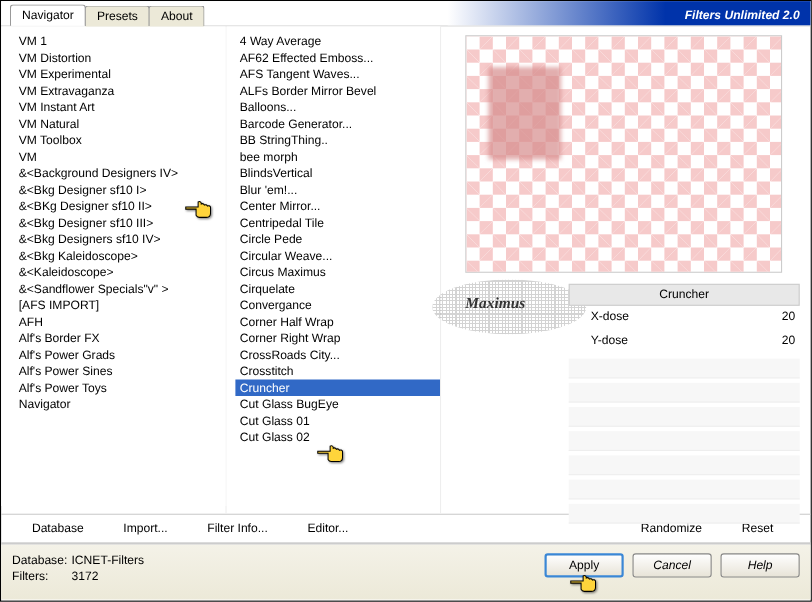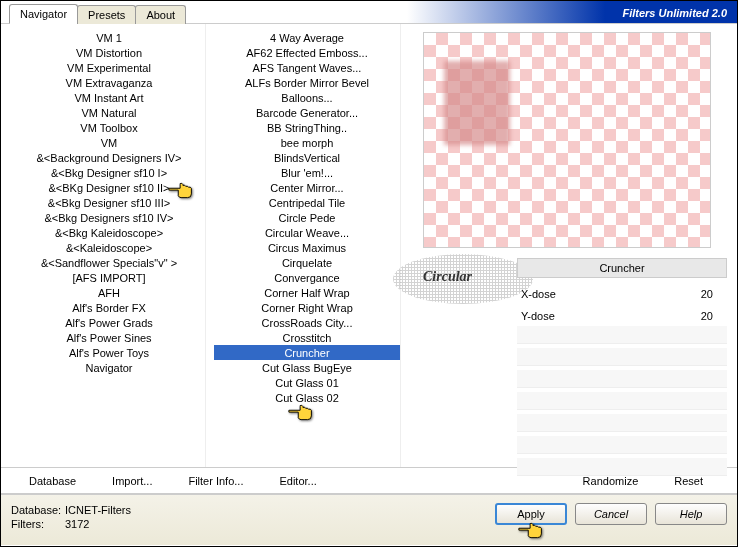--- a/index.html
+++ b/index.html
@@ -10,45 +10,45 @@
 .tab.active { background: #fff; border-bottom: 1px solid #fff; }
 .title-bar { flex: 1; text-align: right; font-weight: bold; font-style: italic; font-size: 18px; color: #003399; padding-right: 10px; padding-top: 0px; }
 .title-bar-bg { position: absolute; right: 0; top: 0; width: 330px; height: 22px; background: linear-gradient(to right, #fff 0%, #0033aa 60%, #0033aa 100%); z-index: 0; }
 .title-bar-text { position: relative; z-index: 1; color: #fff; }
 .main { display: flex; height: 444px; border-top:1px solid #ccc; }
 .col { position: relative; }
 .list { overflow-y: scroll; height: 436px; border: none; background: #fff; }
 .list-item { padding: 1.5px 4px; color: #000; cursor: default; white-space: nowrap; }
 .list-item.selected { background: #3169c6; color: #fff; }
 .col1 { width: 205px; border-right: 1px solid #eee; }
-.col2 { width: 195px; border-right: 1px solid #eee; text-align: center; }
+.col2 { width: 195px; border-right: 1px solid #eee; }
 .col3 { flex: 1; padding: 8px; position: relative; }
 .list::-webkit-scrollbar { width: 16px; }
 .list::-webkit-scrollbar-track { background: #f0ede0; border-left:1px solid #eee;}
 .list::-webkit-scrollbar-thumb { background: #c8c4b4; border: 1px solid #fff; border-radius:2px;}
 .list::-webkit-scrollbar-button { background: #ece9d8; height: 16px; border: 1px solid #fff; }
-.col1 .list { padding: 6px 0 6px 12px; text-align: center; }
+.col1 .list { padding: 6px 0 6px 12px; }
 .col2 .list { padding: 6px 0 6px 8px; }
 .preview { position: absolute; left: 22px; top: 8px; width: 288px; height: 216px; background: #fff; border:1px solid #ccc; }
 .checker { width: 100%; height: 100%; background-image:
   linear-gradient(45deg, #f6caca 25%, transparent 25%),
   linear-gradient(-45deg, #f6caca 25%, transparent 25%),
   linear-gradient(45deg, transparent 75%, #f6caca 75%),
   linear-gradient(-45deg, transparent 75%, #f6caca 75%);
   background-size: 24px 24px;
   background-position: 0 0, 0 12px, 12px -12px, -12px 0px;
   position: relative;
 }
 .inner-rect { position: absolute; left: 20px; top: 28px; width: 66px; height: 84px; background: rgba(214,140,140,.7); filter: blur(2px); }
 .stamp { position:absolute; left: -8px; top: 230px; width: 140px; height: 50px; }
 .stamp-text { position:absolute; left:30px; top:15px; font-family: cursive; font-size:14px; color:#333; font-style:italic; font-weight:bold;}
 .stamp-bg { width:100%; height:100%; background: repeating-linear-gradient(0deg,#555 0,#555 1px,transparent 1px,transparent 3px), repeating-linear-gradient(90deg,#555 0,#555 1px,transparent 1px,transparent 3px); opacity:.25; border-radius:50%;}
 .slider-area { position: absolute; left: 116px; top: 234px; right: 10px; }
 .slider-track-title { height: 20px; background: #e8e8e8; border:1px solid #ccc; position:relative; text-align:center; line-height:18px;}
-.param-row { display:flex; align-items:flex-end; height:18px; margin-top:4px;}
+.param-row { display:flex; align-items:flex-start; height:18px; margin-top:4px;margin-left:16px;}
 .param-label { width: 170px; padding-left: 4px;}
 .param-val { width: 30px; text-align:right; padding-right:4px;}
 .empty-row { height:18px; margin-top:4px; background:#f7f7f7; border-bottom:1px solid #eee;}
 .toolbar { height: 26px; border-top: 1px solid #ccc; display:flex; align-items:center; padding: 0 20px; }
 .link { color: #000; padding: 4px 8px; cursor:pointer; font-weight:normal; margin-right: 20px;}
 .link:last-child{margin-right:0;}
 .spacer{flex:1;}
 .bottom-bar { height: 52px; border-top: 2px solid #ccc; display:flex; align-items:flex-start; padding: 8px 10px; background: linear-gradient(#f4f2e8,#ece9d8);}
 .db-info { font-size: 11px; line-height:14px;}
 .db-info .row{display:flex;}
@@ -134,21 +134,21 @@
       </div>
   </div>
   <div class="col col3">
     <div class="preview">
       <div class="checker">
           <div class="inner-rect"></div>
         </div>
     </div>
     <div class="stamp">
       <div class="stamp-bg"></div>
-      <div class="stamp-text">Circular</div>
+      <div class="stamp-text">Maximus</div>
     </div>
     <div class="slider-area">
       <div class="slider-track-title">Cruncher</div>
       <div id="params">
           <div class="param-row">
             <span class="param-label">X-dose</span>
             <span class="param-val">20</span>
           </div>
           <div class="param-row">
             <span class="param-label">Y-dose</span>

